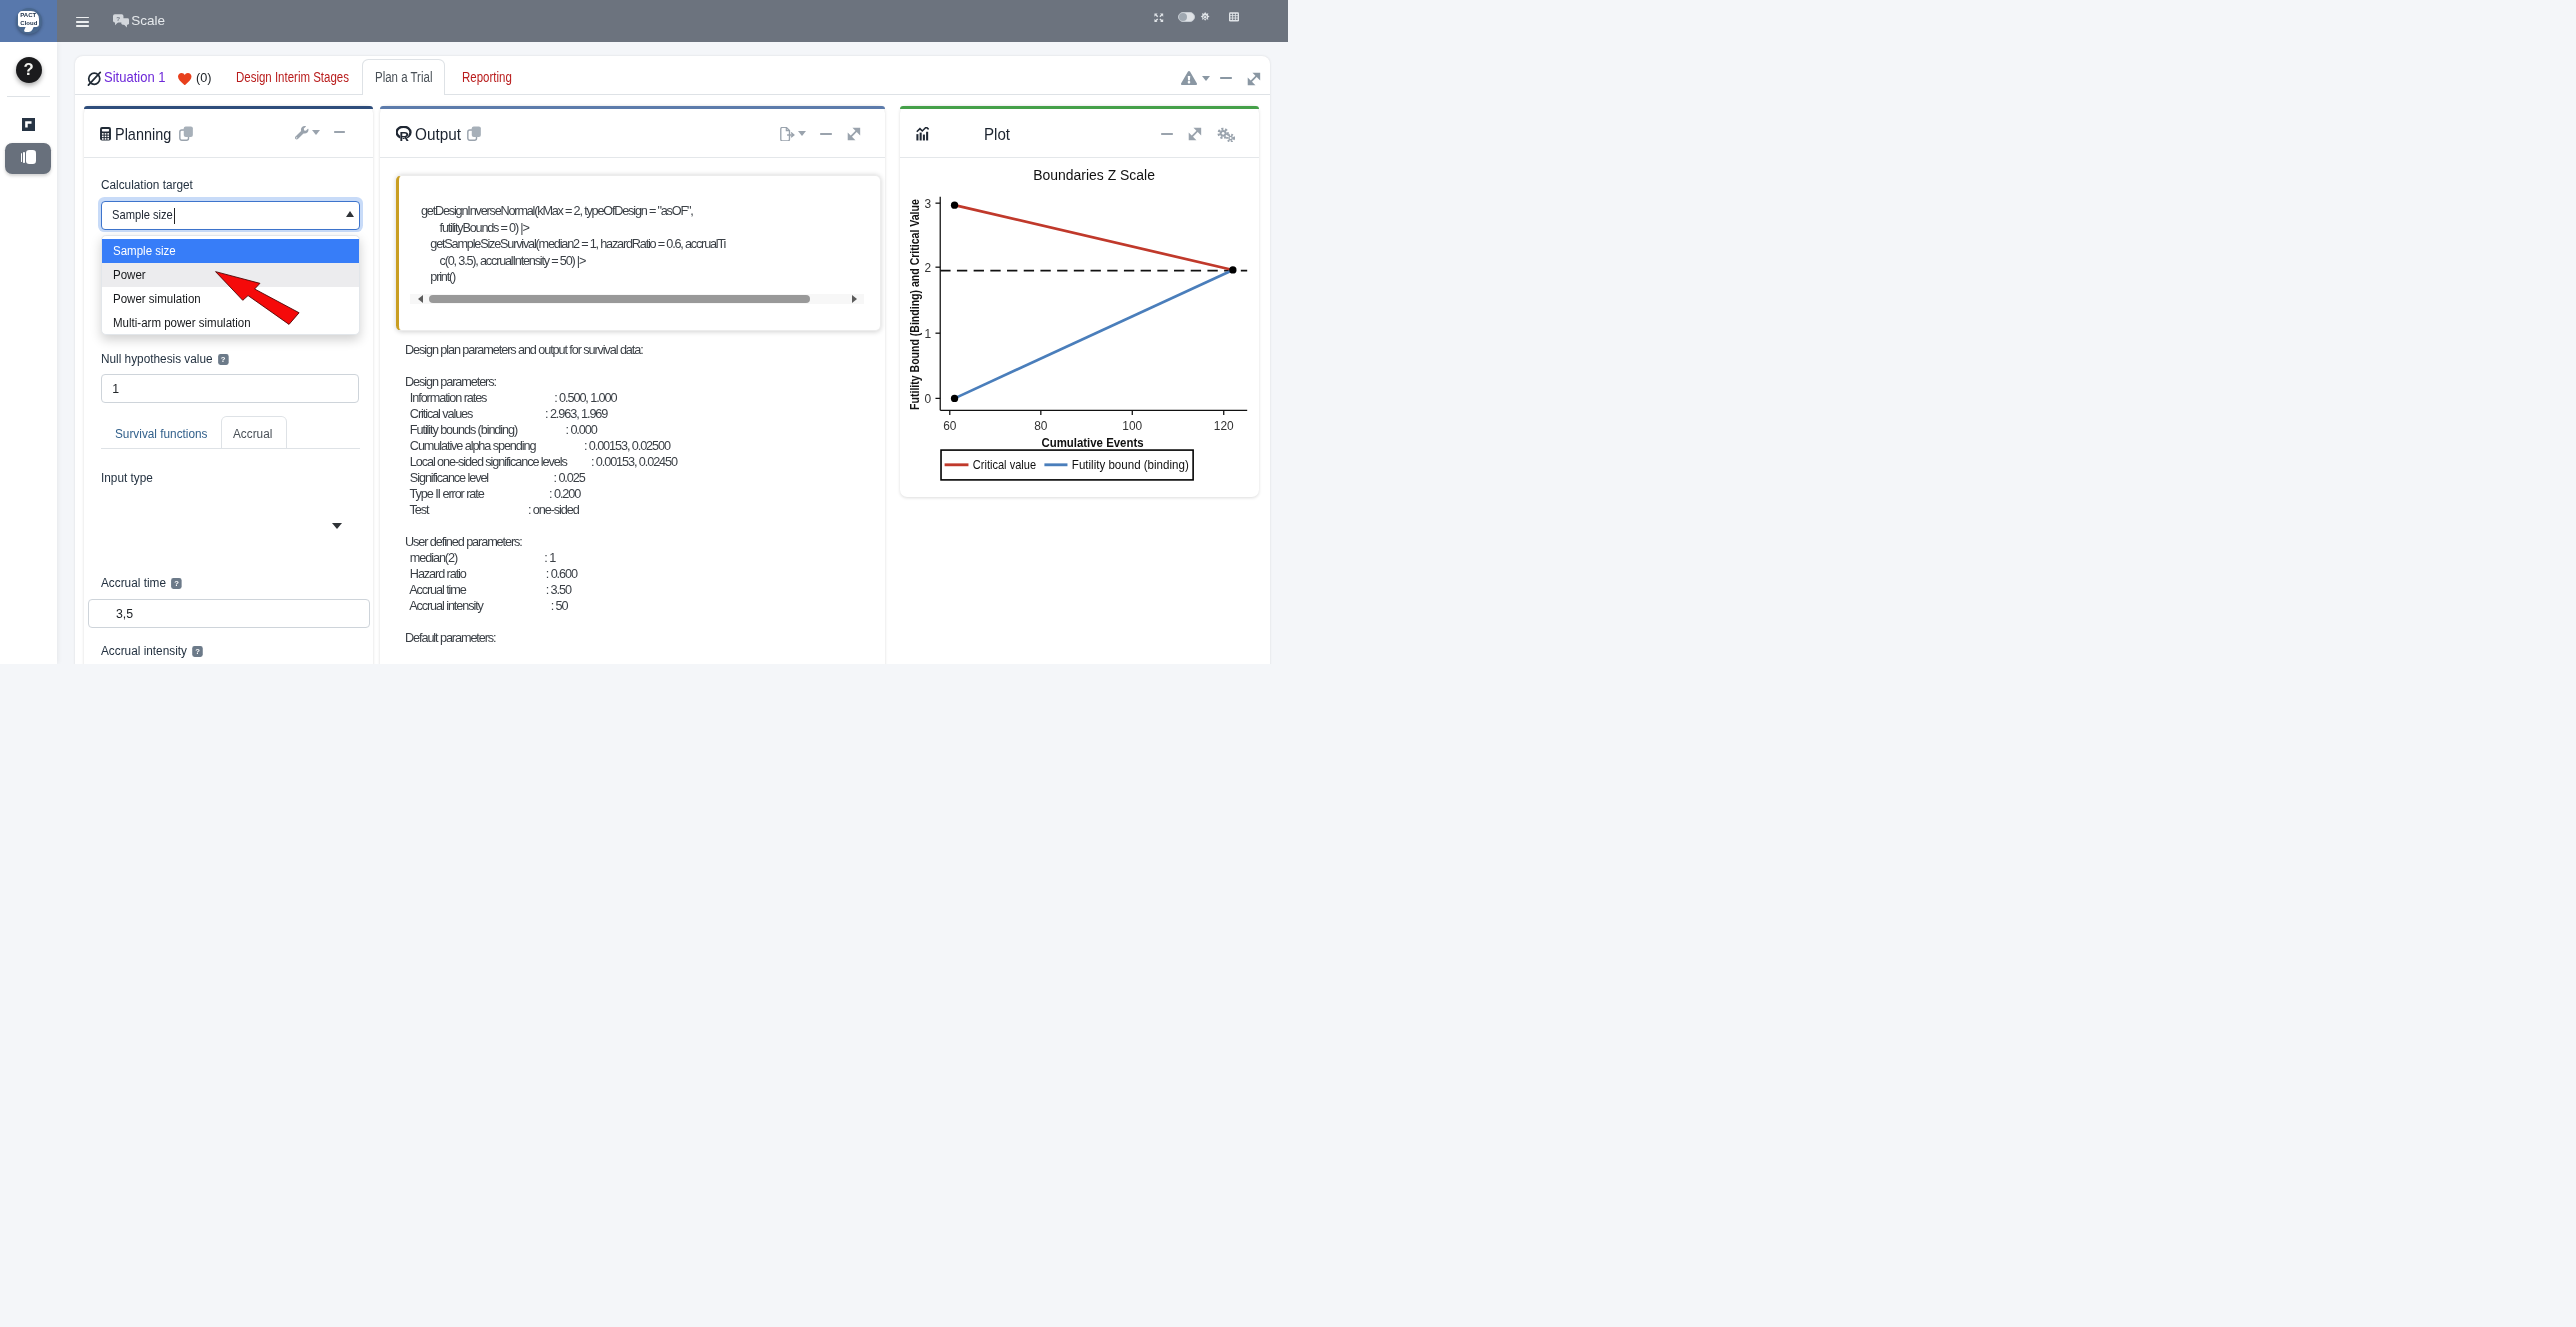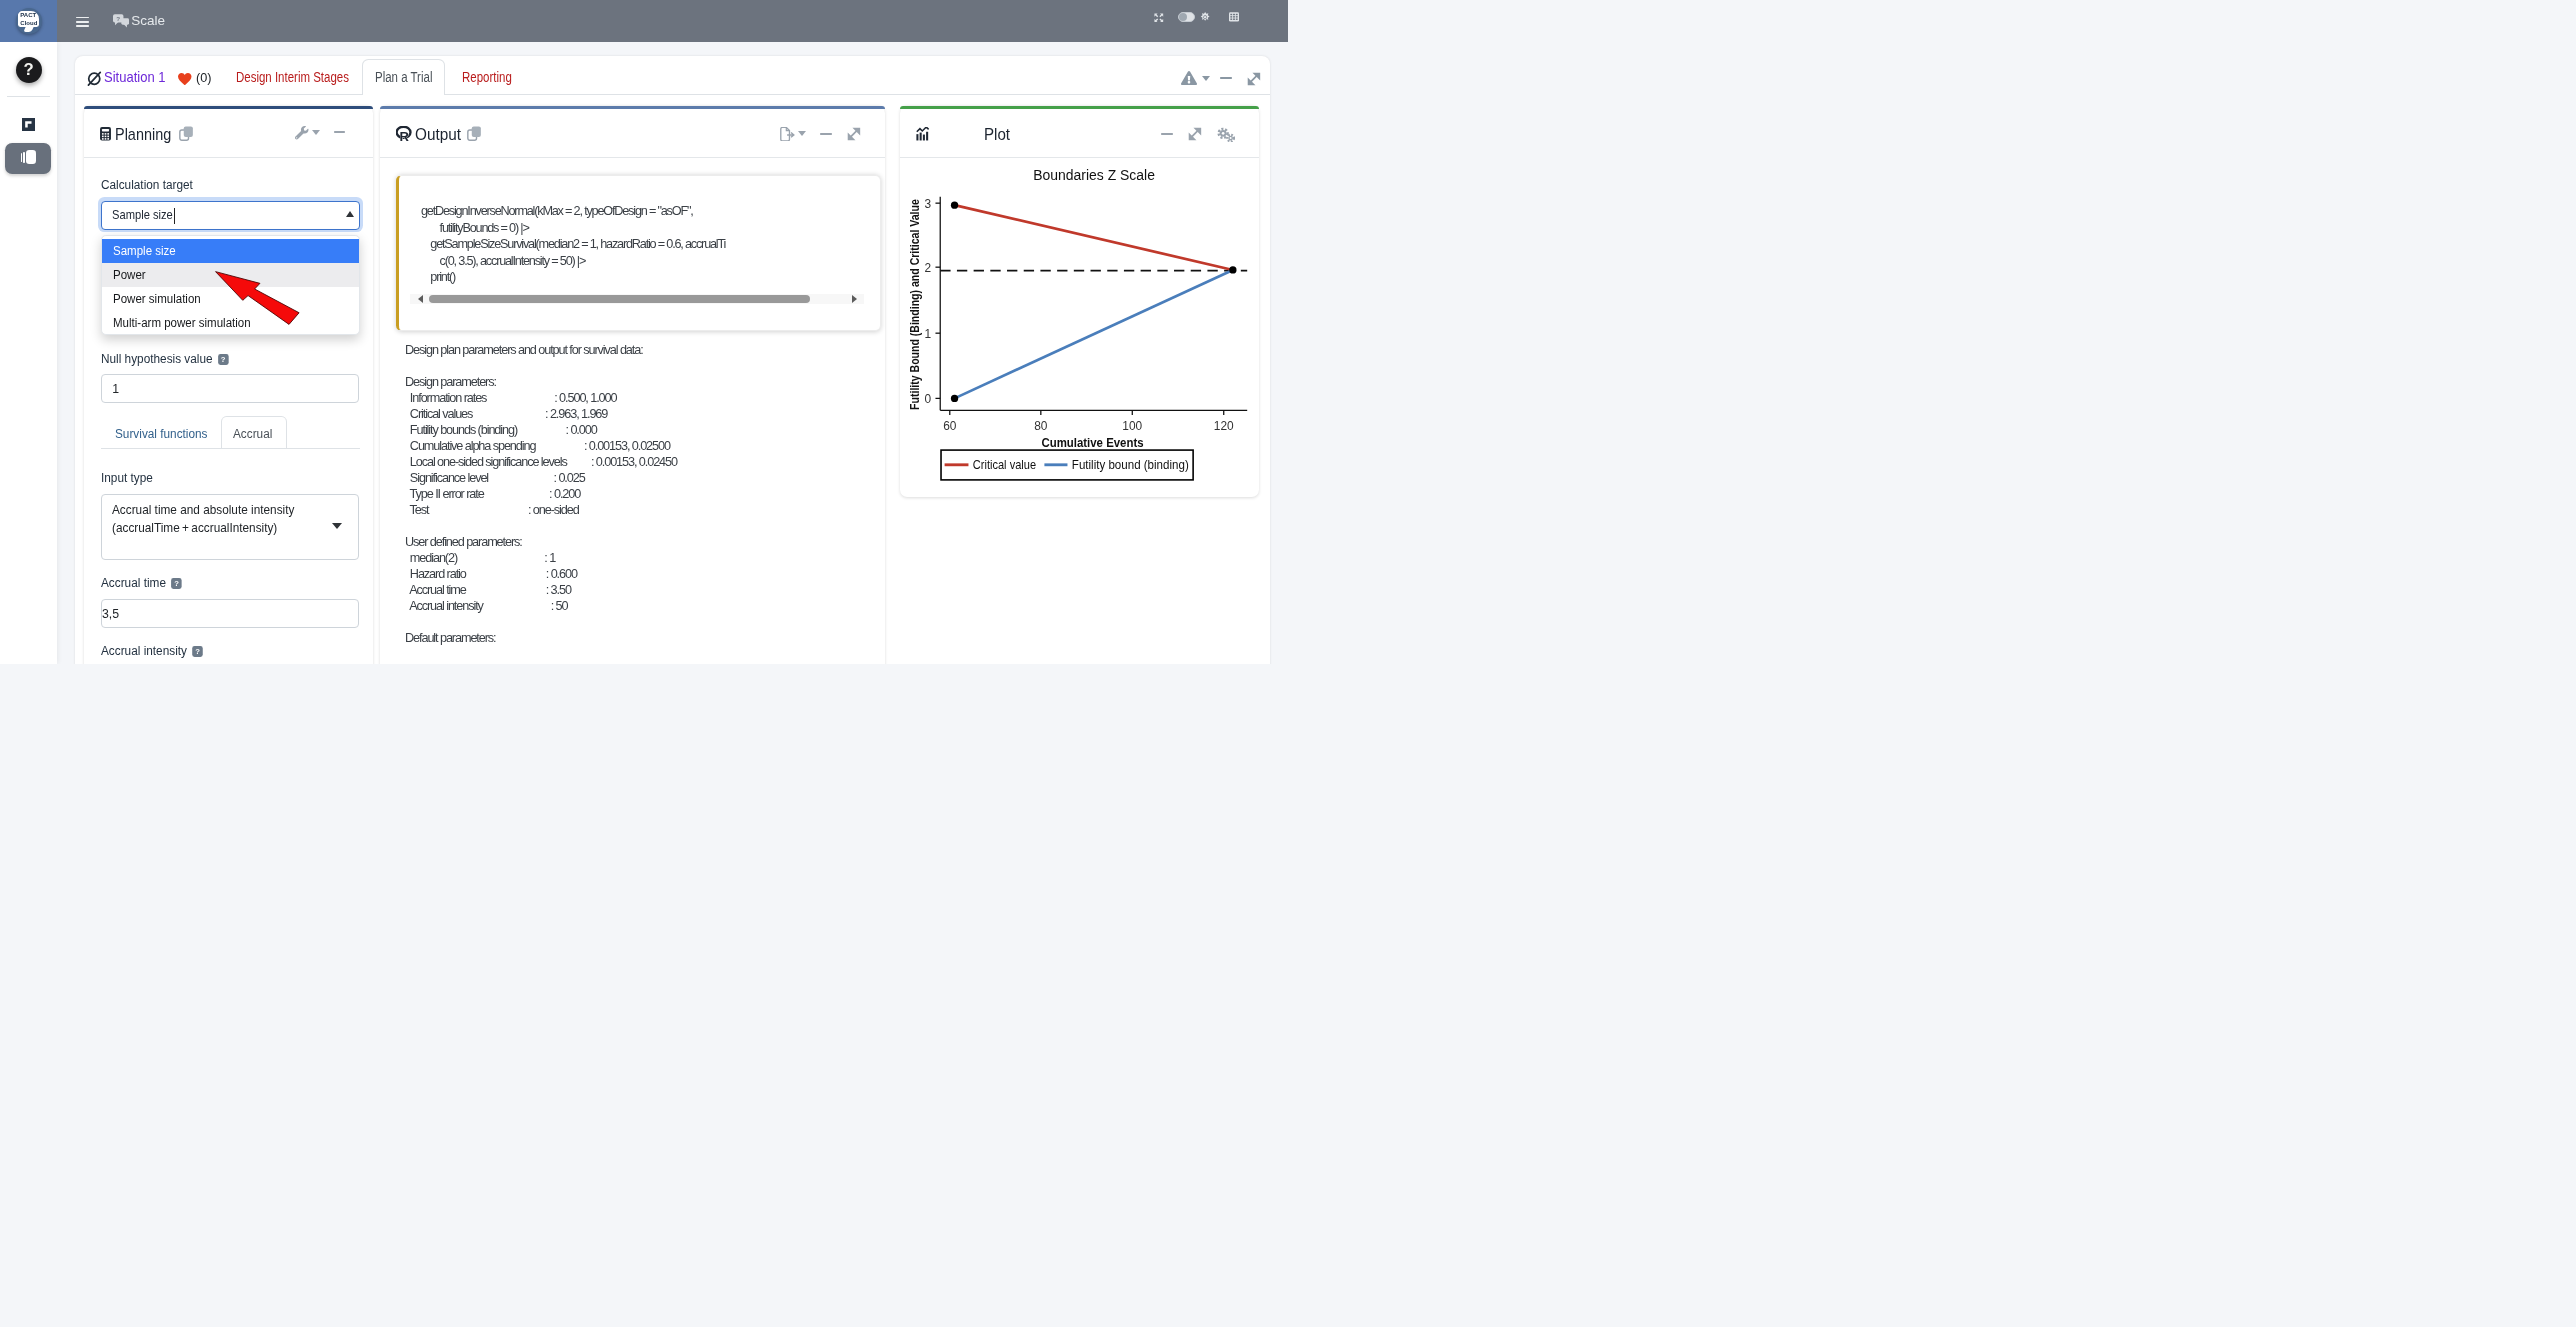--- a/index.html
+++ b/index.html
@@ -217,26 +217,23 @@
       <div class="cursor" style="left:72px"></div>
     </div>
   <div class="caret-up abs" style="left:346px;top:211px"></div>
   <div class="lbl abs" style="left:101px;top:352px"><span class="n96">Null hypothesis value<span class="qb">?</span></span></div>
   <div class="inp abs" style="left:101px;top:374px;width:258px;height:29px;line-height:28px;padding-left:10.3px">1</div>
   <div class="ptab abs" style="left:115px;top:427px"><span class="n96">Survival functions</span></div>
   <div id="ptabline" class="abs"></div>
   <div id="ptabactive" class="abs"></div>
   <div class="ptab abs" style="left:233px;top:427px;color:#495057"><span class="n96">Accrual</span></div>
   <div class="lbl abs" style="left:101px;top:471px"><span class="n96">Input type</span></div>
-  <div class="inp abs" style="left:101px;top:494px;width:258px;height:66px;padding:6px 10.3px;font-size:12.7px;line-height:18.3px">
-    <span class="n93">Accrual time and absolute intensity</span><br><span class="n93">(accrualTime + accrualIntensity)</span>
-  </div>
   <div class="caret-dn abs" style="left:332px;top:523px"></div>
   <div class="lbl abs" style="left:101px;top:576px"><span class="n96">Accrual time<span class="qb">?</span></span></div>
-  <div class="inp abs" style="left:101px;top:599px;width:258px;height:29px;line-height:28px;padding-left:0">3,5</div>
+  <div class="inp abs" style="left:88px;top:599px;width:282px;height:29px;line-height:28px;padding-left:27px">3,5</div>
   <div class="lbl abs" style="left:101px;top:644px"><span class="n96">Accrual intensity<span class="qb">?</span></span></div>
 
   <div id="dropdown" class="abs">
     <div class="opt sel"><span class="n95">Sample size</span></div>
     <div class="opt hov"><span class="n95">Power</span></div>
     <div class="opt"><span class="n95">Power simulation</span></div>
     <div class="opt"><span class="n95">Multi-arm power simulation</span></div>
   </div>
   <svg class="abs" width="103" height="72" viewBox="0 0 130 90" style="left:209px;top:264px;z-index:7">
     <polygon points="8.3,9.2 42.6,45.4 49.3,39.4 101,75.8 113.7,61.1 57.6,31.1 64.3,24" fill="#f50a0a" stroke="#4a0404" stroke-width="1.1"></polygon>

